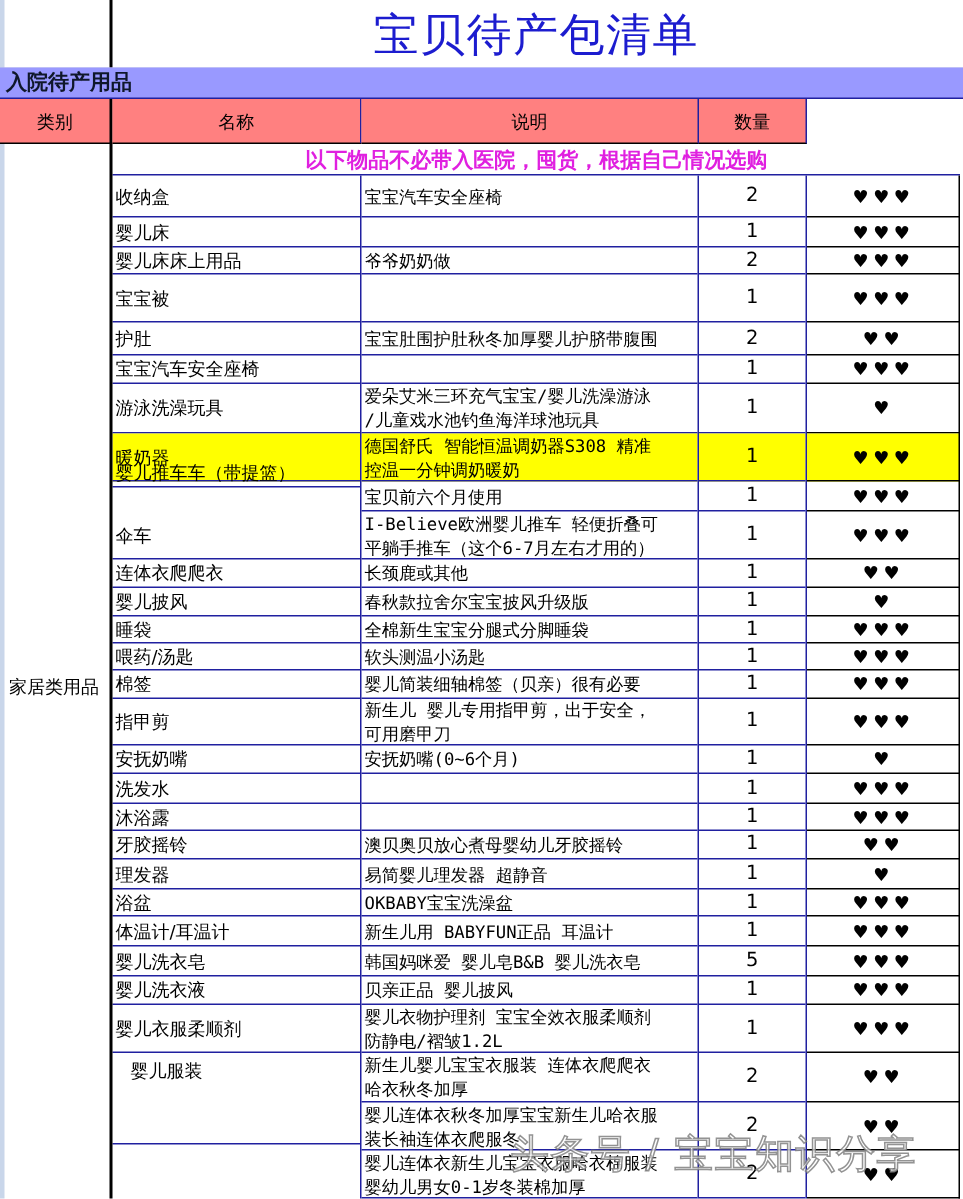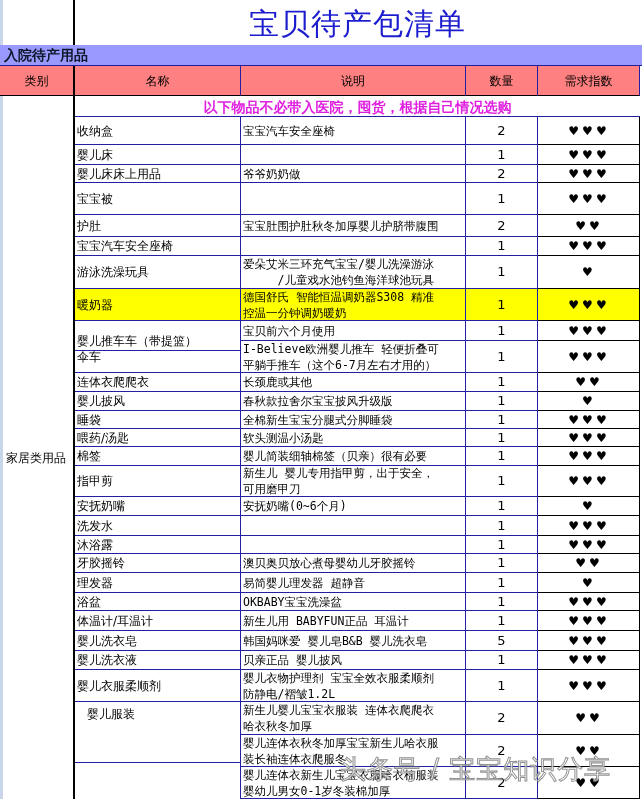--- a/index.html
+++ b/index.html
@@ -47,21 +47,20 @@
   </div>
 
   <div class="section">
     <span>入院待产用品</span>
   </div>
 
   <div class="hdr" style="left:0;width:75px;border-right:2px solid #000;">类别</div>
   <div class="hdr" style="left:75px;width:166px;">名称</div>
   <div class="hdr" style="left:241px;width:225px;">说明</div>
   <div class="hdr" style="left:466px;width:72px;">数量</div>
-  <div class="hdr" style="left:538px;width:102px;">需求指数</div>
 
   <div class="banner">以下物品不必带入医院，囤货，根据自己情况选购</div>
   <div style="position:absolute;left:75px;top:116px;width:565px;height:1px;background:#2020a0;"></div>
 
   <div class="category">家居类用品</div>
 
   <div id="rows">
       <div class="cell name" style="top: 117px; height: 28px;">收纳盒</div>
       <div class="cell desc" style="top: 117px; height: 28px;">宝宝汽车安全座椅</div>
       <div class="cell qty" style="top: 117px; height: 28px;">2</div>
@@ -80,30 +79,30 @@
       <div class="cell rate" style="top: 183px; height: 32px;">♥♥♥</div>
       <div class="cell name" style="top: 215px; height: 22px;">护肚</div>
       <div class="cell desc" style="top: 215px; height: 22px;">宝宝肚围护肚秋冬加厚婴儿护脐带腹围</div>
       <div class="cell qty" style="top: 215px; height: 22px;">2</div>
       <div class="cell rate" style="top: 215px; height: 22px;">♥♥</div>
       <div class="cell name" style="top: 237px; height: 19px;">宝宝汽车安全座椅</div>
       <div class="cell desc" style="top: 237px; height: 19px;"></div>
       <div class="cell qty" style="top: 237px; height: 19px;">1</div>
       <div class="cell rate" style="top: 237px; height: 19px;">♥♥♥</div>
       <div class="cell name" style="top: 256px; height: 33px;">游泳洗澡玩具</div>
-      <div class="cell desc" style="top: 256px; height: 33px; text-align: right;">爱朵艾米三环充气宝宝/婴儿洗澡游泳
+      <div class="cell desc" style="top: 256px; height: 33px;">爱朵艾米三环充气宝宝/婴儿洗澡游泳
 /儿童戏水池钓鱼海洋球池玩具</div>
       <div class="cell qty" style="top: 256px; height: 33px;">1</div>
       <div class="cell rate" style="top: 256px; height: 33px;">♥</div>
       <div class="cell name hl" style="top: 289px; height: 32px;">暖奶器</div>
       <div class="cell desc hl" style="top: 289px; height: 32px;">德国舒氏 智能恒温调奶器S308 精准
 控温一分钟调奶暖奶</div>
       <div class="cell qty hl" style="top: 289px; height: 32px;">1</div>
       <div class="cell rate hl" style="top: 289px; height: 32px;">♥♥♥</div>
-      <div class="cell name" style="top: 331px; height: 20px;">婴儿推车车（带提篮）</div>
+      <div class="cell name" style="top: 305px; height: 20px;">婴儿推车车（带提篮）</div>
       <div class="cell desc" style="top: 321px; height: 20px;">宝贝前六个月使用</div>
       <div class="cell qty" style="top: 321px; height: 20px;">1</div>
       <div class="cell rate" style="top: 321px; height: 20px;">♥♥♥</div>
       <div class="cell name" style="top: 341px; height: 32px;">伞车</div>
       <div class="cell desc" style="top: 341px; height: 32px;">I-Believe欧洲婴儿推车 轻便折叠可
 平躺手推车（这个6-7月左右才用的）</div>
       <div class="cell qty" style="top: 341px; height: 32px;">1</div>
       <div class="cell rate" style="top: 341px; height: 32px;">♥♥♥</div>
       <div class="cell name" style="top: 373px; height: 19px;">连体衣爬爬衣</div>
       <div class="cell desc" style="top: 373px; height: 19px;">长颈鹿或其他</div>

